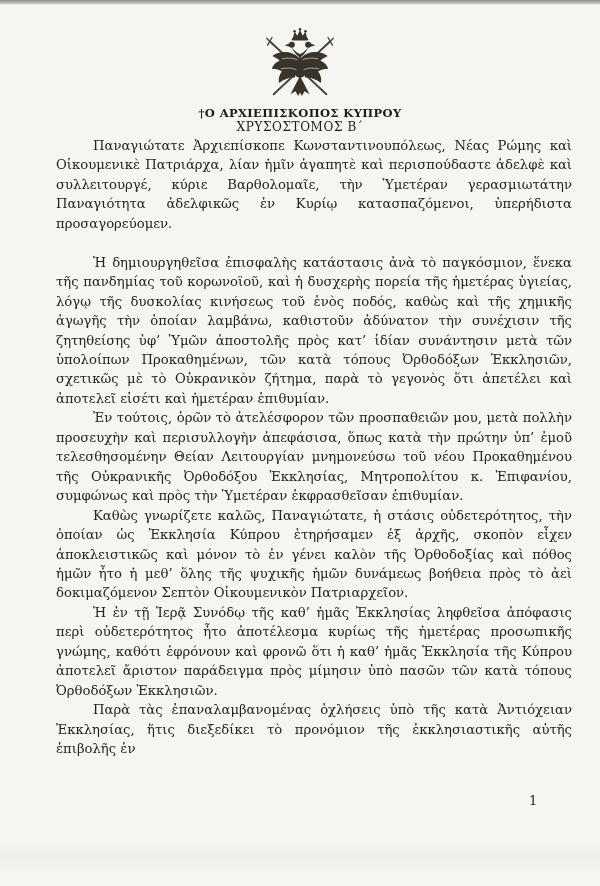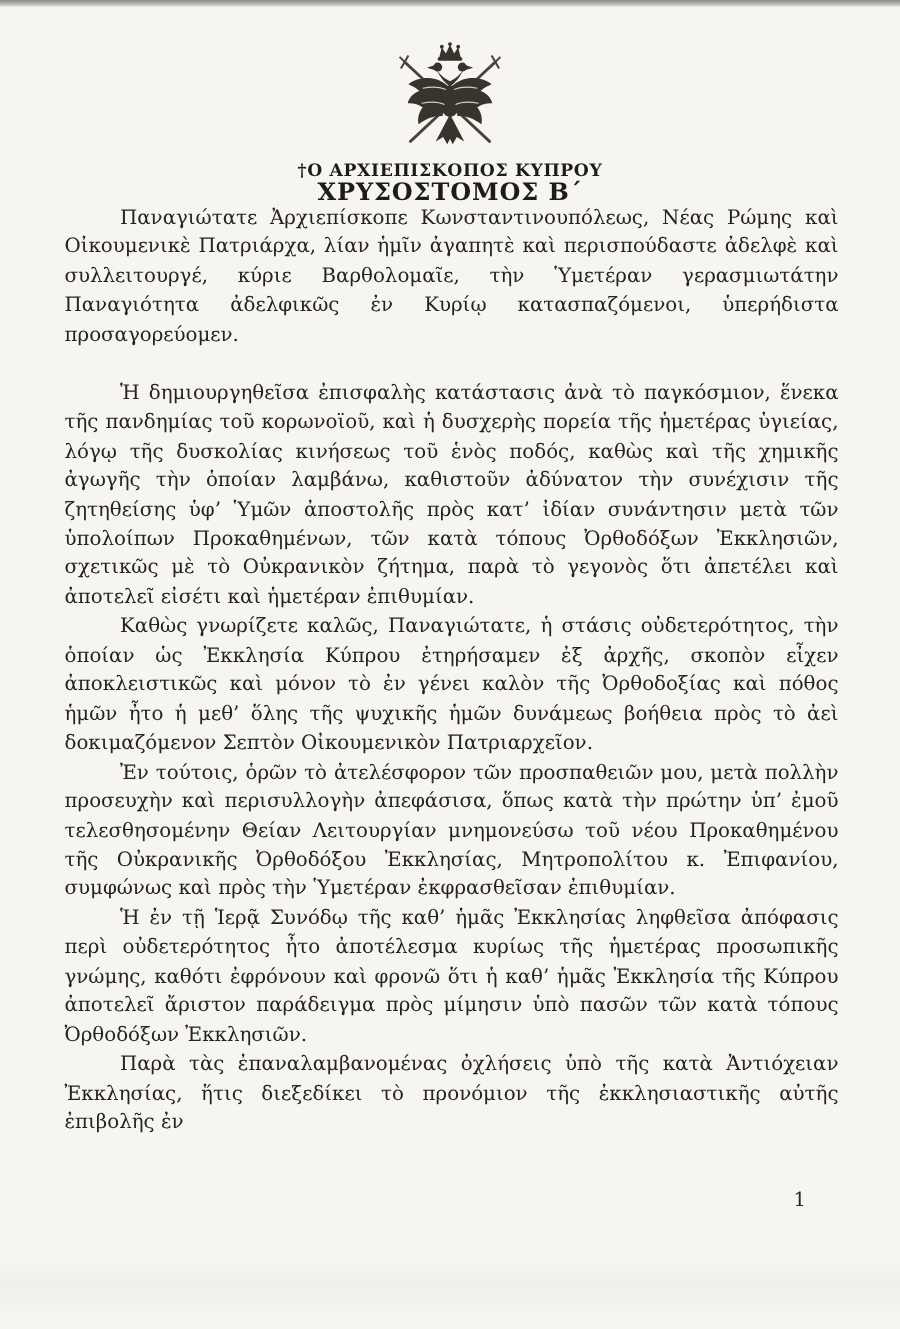--- a/index.html
+++ b/index.html
@@ -40,29 +40,29 @@
     text-align: center;
     color: #1e1b18;
   }
   .letterhead-line1 {
     font-size: 11.5px;
     font-weight: bold;
     letter-spacing: 0.4px;
     line-height: 14px;
   }
   .letterhead-line2 {
-    font-size: 16px;
-    font-weight: bold;
+    font-size: 12px;
+    font-weight: normal;
     letter-spacing: 0.6px;
     line-height: 13px;
     margin-top: 1px;
   }
   .body-text {
     position: absolute;
-    top: 136px; left: 43px;
+    top: 136px; left: 56px;
     width: 516px;
     font-size: 13.2px;
     line-height: 19.45px;
     text-align: justify;
     text-justify: inter-word;
   }
   .body-text p {
     margin: 0;
     text-indent: 37px;
   }
@@ -128,22 +128,22 @@
   </svg>
 
   <div class="letterhead">
     <div class="letterhead-line1">†Ο ΑΡΧΙΕΠΙΣΚΟΠΟΣ ΚΥΠΡΟΥ</div>
     <div class="letterhead-line2">ΧΡΥΣΟΣΤΟΜΟΣ Β΄</div>
   </div>
 
   <div class="body-text">
     <p class="after-salutation">Παναγιώτατε Ἀρχιεπίσκοπε Κωνσταντινουπόλεως, Νέας Ρώμης καὶ Οἰκουμενικὲ Πατριάρχα, λίαν ἡμῖν ἀγαπητὲ καὶ περισπούδαστε ἀδελφὲ καὶ συλλειτουργέ, κύριε Βαρθολομαῖε, τὴν Ὑμετέραν γερασμιωτάτην Παναγιότητα ἀδελφικῶς ἐν Κυρίῳ κατασπαζόμενοι, ὑπερήδιστα προσαγορεύομεν.</p>
     <p>Ἡ δημιουργηθεῖσα ἐπισφαλὴς κατάστασις ἀνὰ τὸ παγκόσμιον, ἕνεκα τῆς πανδημίας τοῦ κορωνοϊοῦ, καὶ ἡ δυσχερὴς πορεία τῆς ἡμετέρας ὑγιείας, λόγῳ τῆς δυσκολίας κινήσεως τοῦ ἑνὸς ποδός, καθὼς καὶ τῆς χημικῆς ἀγωγῆς τὴν ὁποίαν λαμβάνω, καθιστοῦν ἀδύνατον τὴν συνέχισιν τῆς ζητηθείσης ὑφ’ Ὑμῶν ἀποστολῆς πρὸς κατ’ ἰδίαν συνάντησιν μετὰ τῶν ὑπολοίπων Προκαθημένων, τῶν κατὰ τόπους Ὀρθοδόξων Ἐκκλησιῶν, σχετικῶς μὲ τὸ Οὐκρανικὸν ζήτημα, παρὰ τὸ γεγονὸς ὅτι ἀπετέλει καὶ ἀποτελεῖ εἰσέτι καὶ ἡμετέραν ἐπιθυμίαν.</p>
+    <p>Ἐν τούτοις, ὁρῶν τὸ ἀτελέσφορον τῶν προσπαθειῶν μου, μετὰ πολλὴν προσευχὴν καὶ περισυλλογὴν ἀπεφάσισα, ὅπως κατὰ τὴν πρώτην ὑπ’ ἐμοῦ τελεσθησομένην Θείαν Λειτουργίαν μνημονεύσω τοῦ νέου Προκαθημένου τῆς Οὐκρανικῆς Ὀρθοδόξου Ἐκκλησίας, Μητροπολίτου κ. Ἐπιφανίου, συμφώνως καὶ πρὸς τὴν Ὑμετέραν ἐκφρασθεῖσαν ἐπιθυμίαν.</p>
     <p>Καθὼς γνωρίζετε καλῶς, Παναγιώτατε, ἡ στάσις οὐδετερότητος, τὴν ὁποίαν ὡς Ἐκκλησία Κύπρου ἐτηρήσαμεν ἐξ ἀρχῆς, σκοπὸν εἶχεν ἀποκλειστικῶς καὶ μόνον τὸ ἐν γένει καλὸν τῆς Ὀρθοδοξίας καὶ πόθος ἡμῶν ἦτο ἡ μεθ’ ὅλης τῆς ψυχικῆς ἡμῶν δυνάμεως βοήθεια πρὸς τὸ ἀεὶ δοκιμαζόμενον Σεπτὸν Οἰκουμενικὸν Πατριαρχεῖον.</p>
-    <p>Ἐν τούτοις, ὁρῶν τὸ ἀτελέσφορον τῶν προσπαθειῶν μου, μετὰ πολλὴν προσευχὴν καὶ περισυλλογὴν ἀπεφάσισα, ὅπως κατὰ τὴν πρώτην ὑπ’ ἐμοῦ τελεσθησομένην Θείαν Λειτουργίαν μνημονεύσω τοῦ νέου Προκαθημένου τῆς Οὐκρανικῆς Ὀρθοδόξου Ἐκκλησίας, Μητροπολίτου κ. Ἐπιφανίου, συμφώνως καὶ πρὸς τὴν Ὑμετέραν ἐκφρασθεῖσαν ἐπιθυμίαν.</p>
     <p>Ἡ ἐν τῇ Ἱερᾷ Συνόδῳ τῆς καθ’ ἡμᾶς Ἐκκλησίας ληφθεῖσα ἀπόφασις περὶ οὐδετερότητος ἦτο ἀποτέλεσμα κυρίως τῆς ἡμετέρας προσωπικῆς γνώμης, καθότι ἐφρόνουν καὶ φρονῶ ὅτι ἡ καθ’ ἡμᾶς Ἐκκλησία τῆς Κύπρου ἀποτελεῖ ἄριστον παράδειγμα πρὸς μίμησιν ὑπὸ πασῶν τῶν κατὰ τόπους Ὀρθοδόξων Ἐκκλησιῶν.</p>
     <p>Παρὰ τὰς ἐπαναλαμβανομένας ὀχλήσεις ὑπὸ τῆς κατὰ Ἀντιόχειαν Ἐκκλησίας, ἥτις διεξεδίκει τὸ προνόμιον τῆς ἐκκλησιαστικῆς αὐτῆς ἐπιβολῆς ἐν</p>
   </div>
 
   <div class="page-number">1</div>
 
   <div class="scan-noise-bottom"></div>
 
 </div>
 

